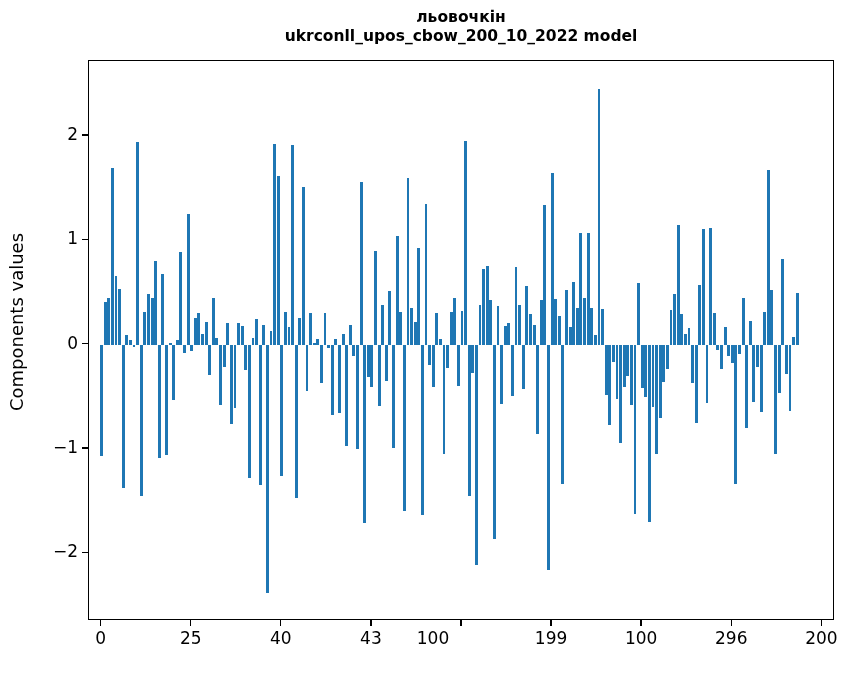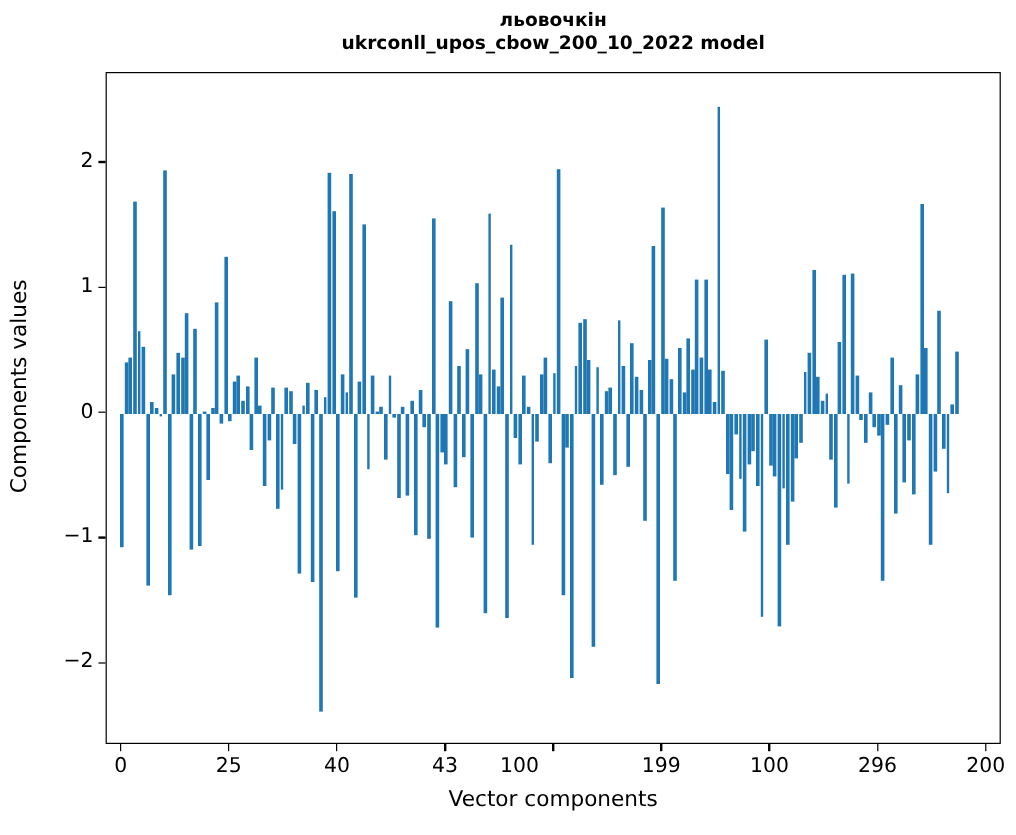--- a/index.html
+++ b/index.html
@@ -388,15 +388,14 @@
       <div class="xtick-mark" style="left: 730.59px;"></div>
       <div class="xtick-label" style="left: 731.29px;">296</div>
       <div class="xtick-mark" style="left: 820.686px;"></div>
       <div class="xtick-label" style="left: 821.386px;">200</div>
     </div>
 
   <div id="ylabel-wrap">
     <div id="ylabel">Components values</div>
   </div>
 
-  <div id="xlabel">Vector components</div>
 
 </div>
 
 </body></html>

